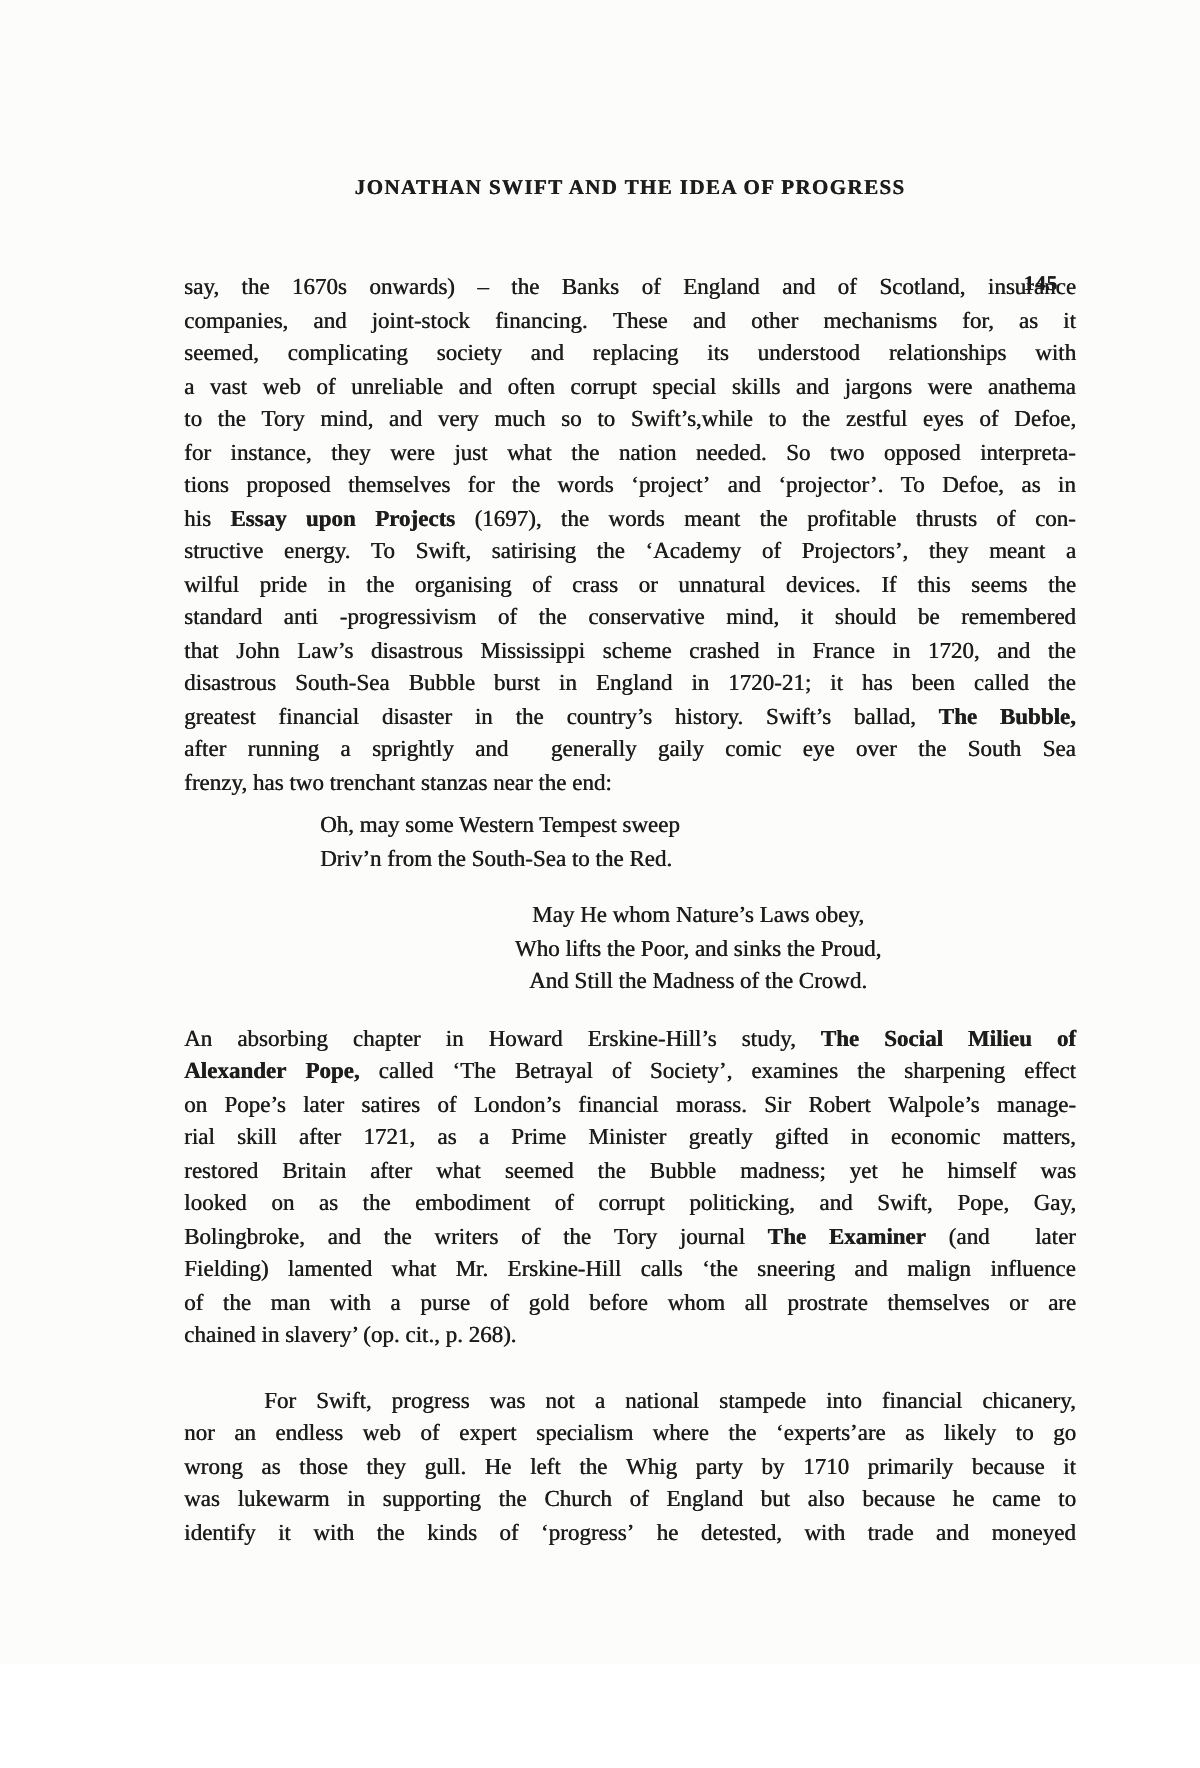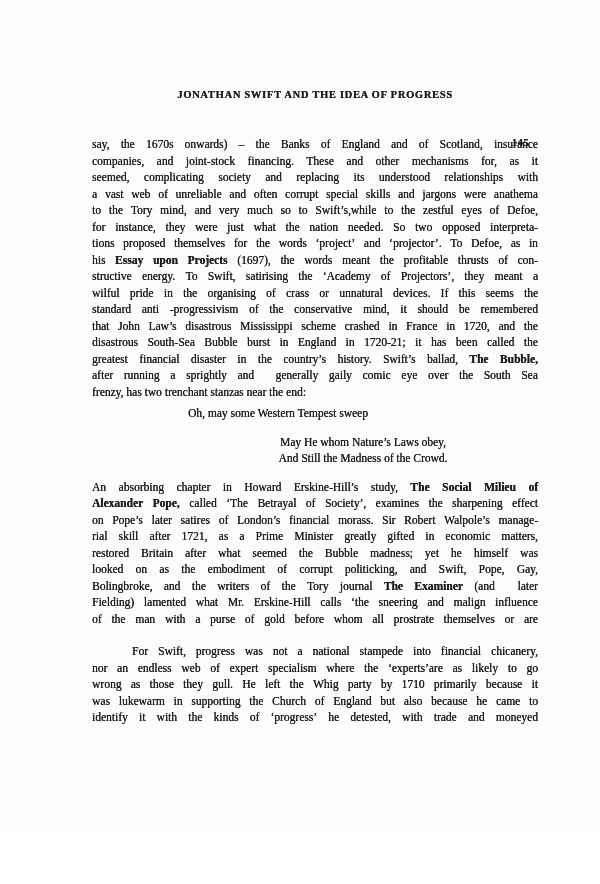--- a/index.html
+++ b/index.html
@@ -42,21 +42,21 @@
   .line {
     height: 16.5px;
     line-height: 16.5px;
     white-space: nowrap;
   }
   .line.just {
     display: flex;
     justify-content: space-between;
   }
   .b { font-weight: 700; text-align: right; }
-  .verse { margin-left: 96px; }
+  .verse { margin-left: 68px; }
   .blk-1 { margin-top: 5px; }
   .blk-2 { margin-top: 12px; text-align: center; }
   .blk-3 { margin-top: 12px; }
   .blk-4 { margin-top: 16px; }
 </style>
 </head>
 <body>
 
 <div class="page" style="background: rgb(252, 252, 251); color: rgb(29, 29, 29);">
   <div class="running-header">
@@ -282,23 +282,25 @@
           <span>eye</span>
           <span>over</span>
           <span>the</span>
           <span>South</span>
           <span>Sea</span>
         </div>
         <div class="line"><span>frenzy, has two trenchant stanzas near the end:</span></div>
       </div>
       <div class="blk verse blk-1">
         <div class="line"><span>Oh, may some Western Tempest sweep</span></div>
+        <div class="line"><span>Driv’n from the South-Sea to the Red.</span></div>
       </div>
       <div class="blk verse blk-2">
         <div class="line"><span>May He whom Nature’s Laws obey,</span></div>
+        <div class="line"><span>Who lifts the Poor, and sinks the Proud,</span></div>
         <div class="line"><span>And Still the Madness of the Crowd.</span></div>
       </div>
       <div class="blk para blk-3">
         <div class="line just">
           <span>An</span>
           <span>absorbing</span>
           <span>chapter</span>
           <span>in</span>
           <span>Howard</span>
           <span>Erskine-Hill’s</span>
@@ -416,20 +418,21 @@
           <span>of</span>
           <span>gold</span>
           <span>before</span>
           <span>whom</span>
           <span>all</span>
           <span>prostrate</span>
           <span>themselves</span>
           <span>or</span>
           <span>are</span>
         </div>
+        <div class="line"><span>chained in slavery’ (op. cit., p. 268).</span></div>
       </div>
       <div class="blk para blk-4">
         <div class="line just" style="padding-left: 40px;">
           <span>For</span>
           <span>Swift,</span>
           <span>progress</span>
           <span>was</span>
           <span>not</span>
           <span>a</span>
           <span>national</span>

